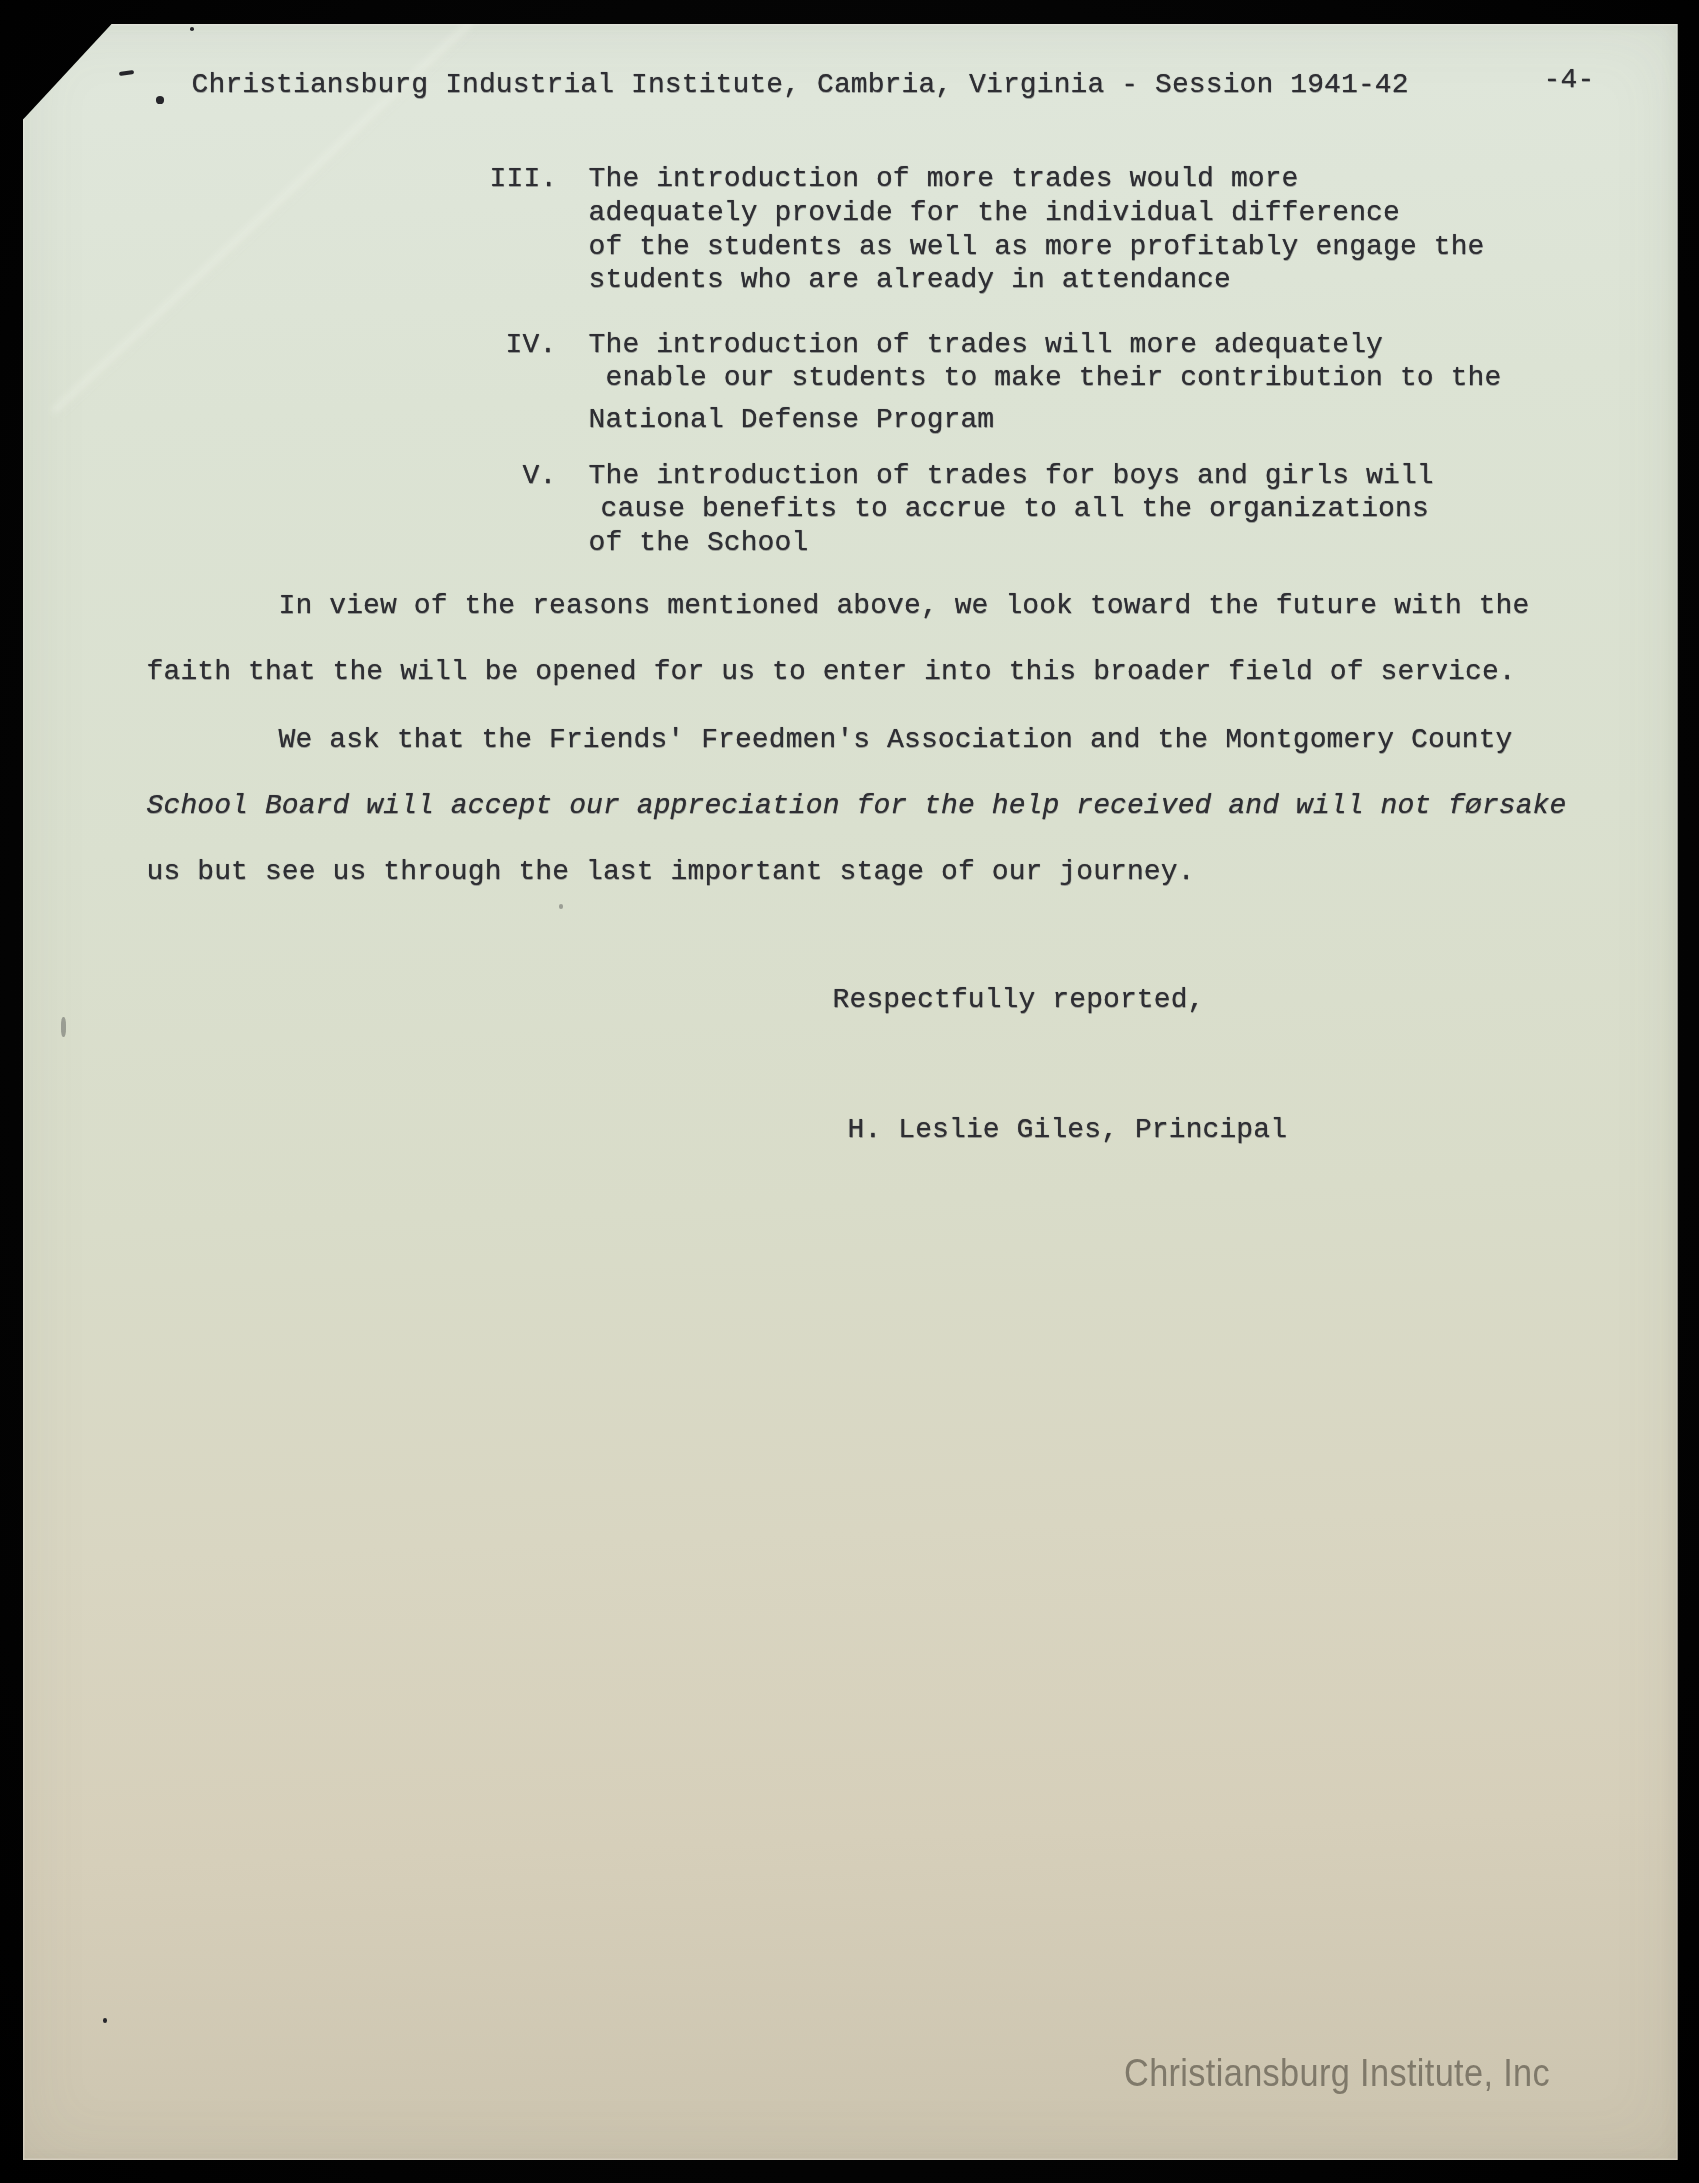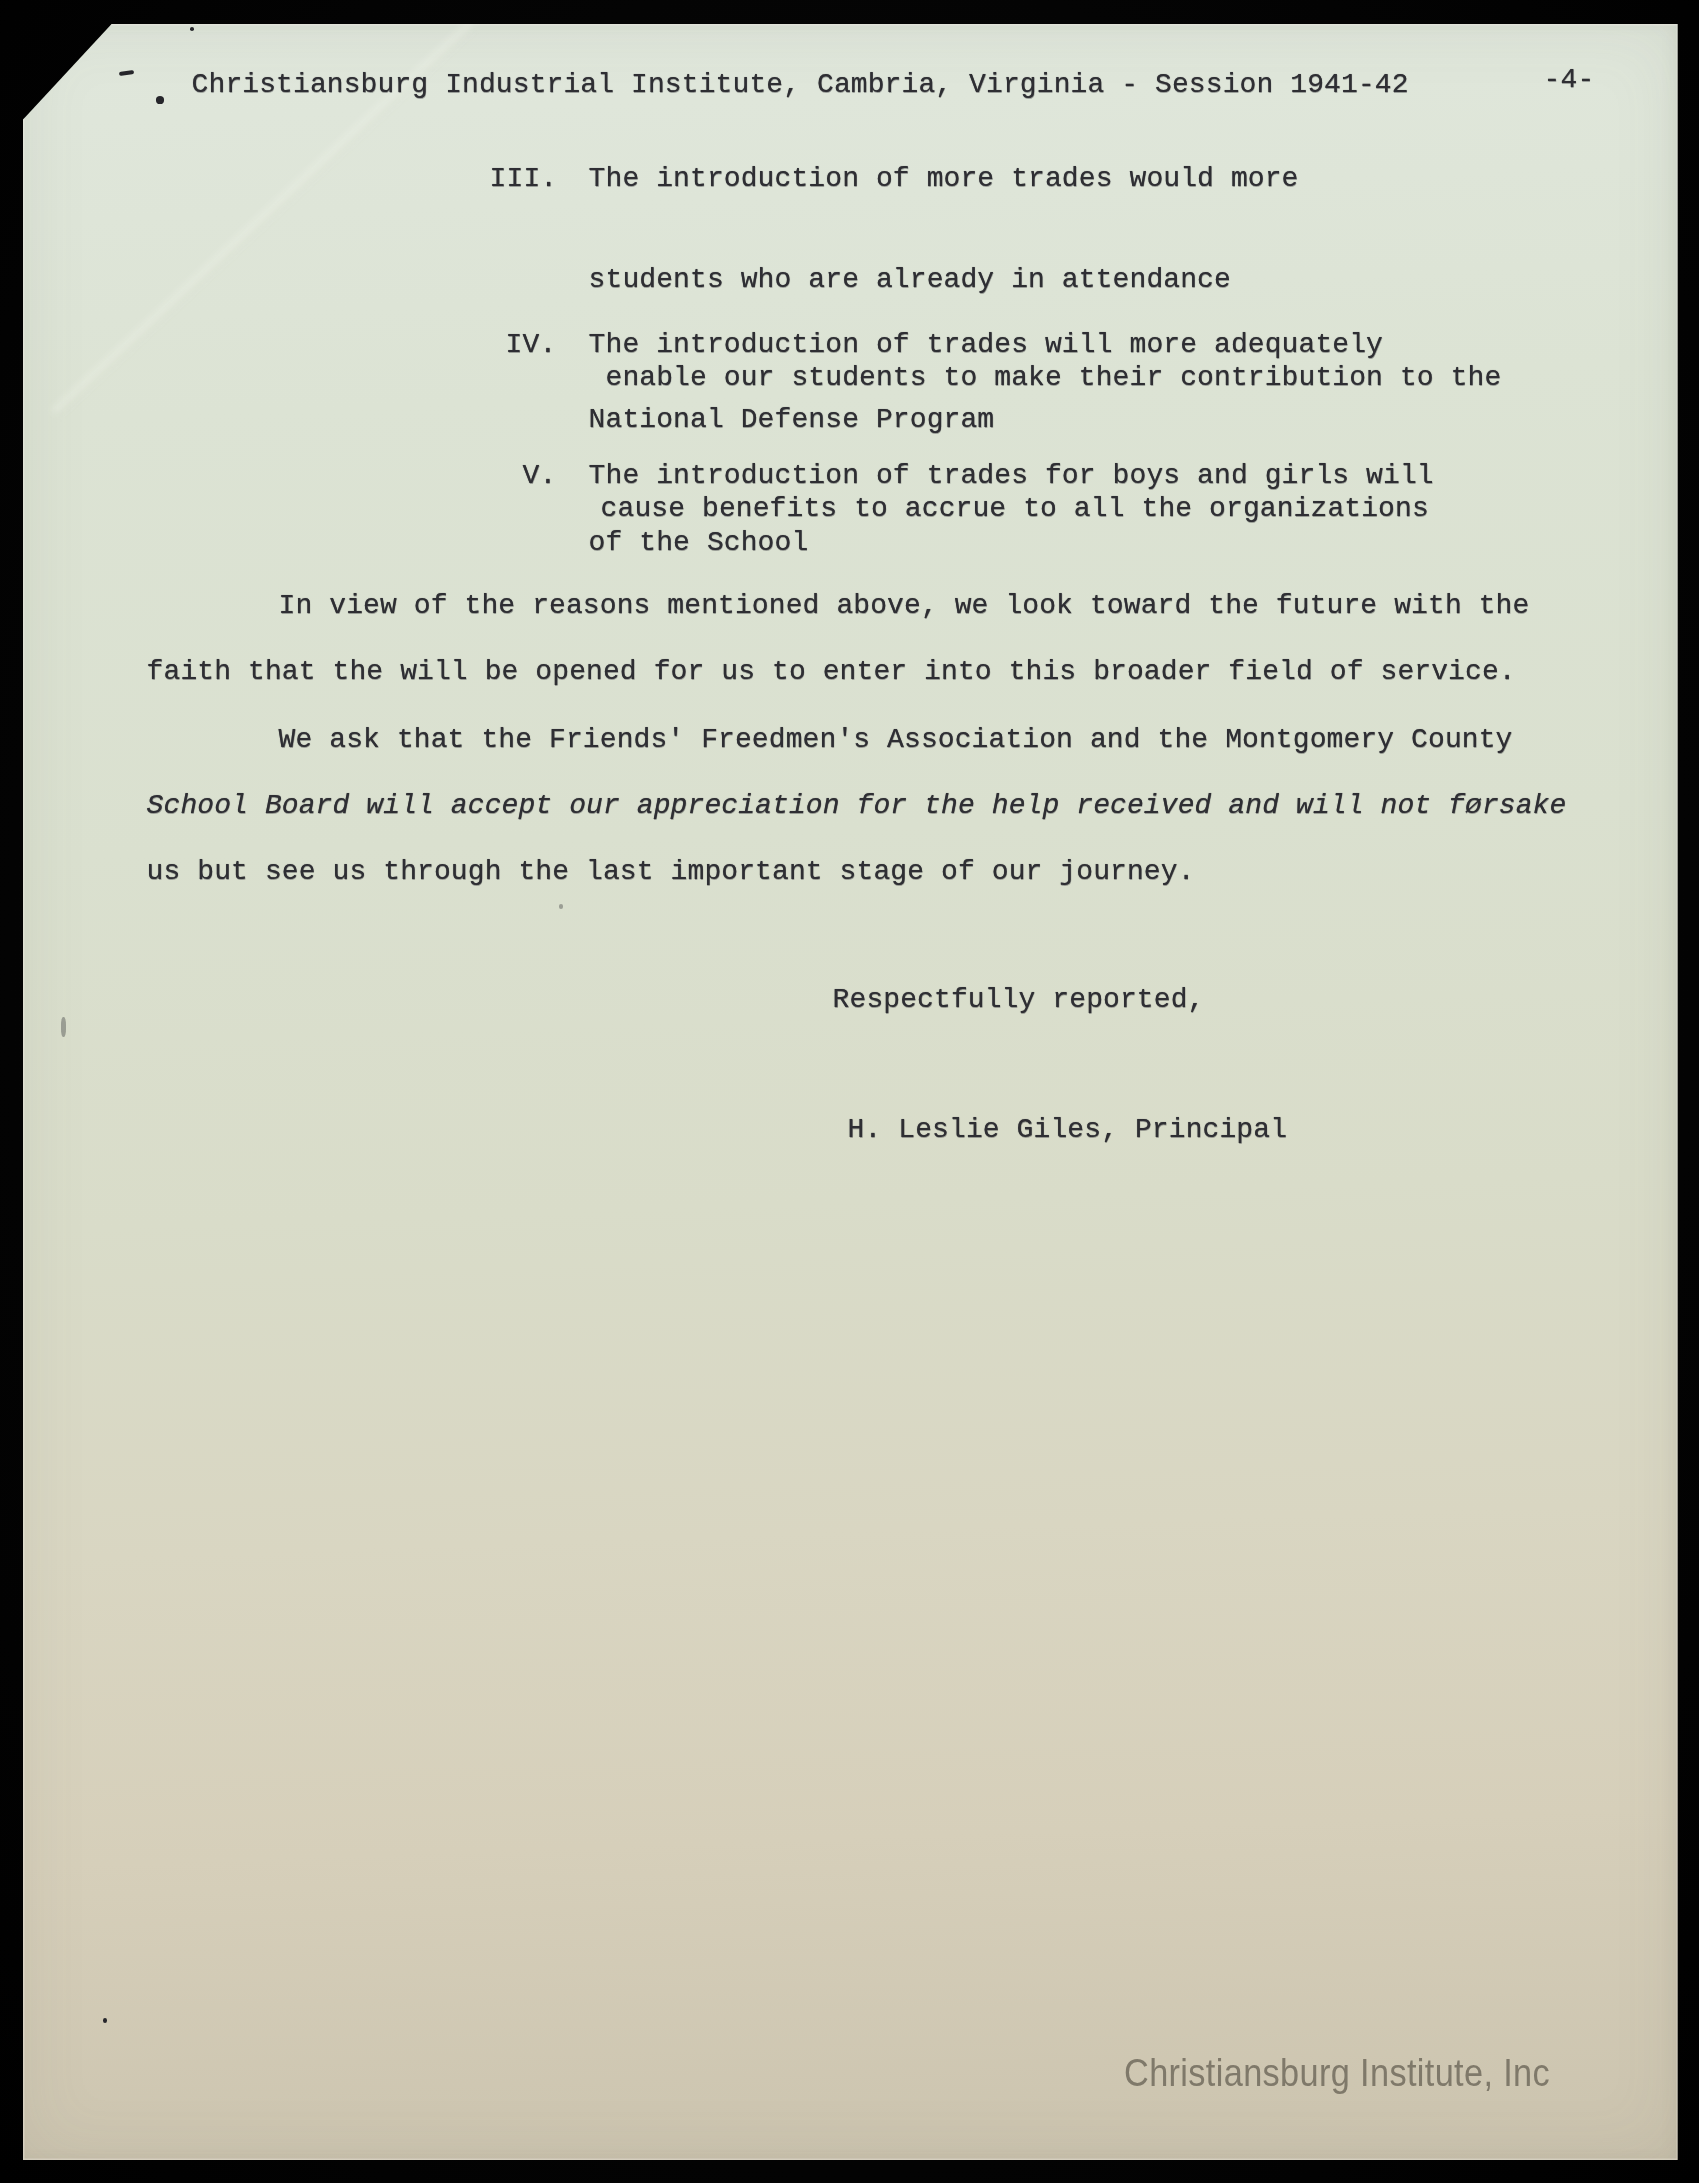--- a/index.html
+++ b/index.html
@@ -87,20 +87,22 @@
   <div class="speck" style="left:167px;top:3px;width:4.5px;height:3.8px;"></div>
   <div class="speck faint" style="left:38px;top:993px;width:5.3px;height:19.6px;border-radius:40%;"></div>
   <div class="speck" style="left:80px;top:1994px;width:4.5px;height:5.3px;"></div>
   <div class="speck faint" style="left:536px;top:880px;width:4.5px;height:4.5px;"></div>
 
   <div class="typed" style="left:169px;top:44px;">Christiansburg Industrial Institute, Cambria, Virginia - Session 1941-42</div>
   <div class="typed" style="left:1521px;top:39px;">-4-</div>
 
   <div class="typed" style="left:467px;top:138px;">III.</div>
   <div class="typed" style="left:566px;top:138px;">The introduction of more trades would more</div>
+  <div class="typed" style="left:566px;top:172px;">adequately provide for the individual difference</div>
+  <div class="typed" style="left:566px;top:206px;">of the students as well as more profitably engage the</div>
   <div class="typed" style="left:566px;top:239px;">students who are already in attendance</div>
 
   <div class="typed" style="left:483px;top:304px;">IV.</div>
   <div class="typed" style="left:566px;top:304px;">The introduction of trades will more adequately</div>
   <div class="typed" style="left:566px;top:337px;"> enable our students to make their contribution to the</div>
   <div class="typed" style="left:566px;top:371px;margin-top:8px;">National Defense Program</div>
 
   <div class="typed" style="left:500px;top:435px;">V.</div>
   <div class="typed" style="left:566px;top:435px;">The introduction of trades for boys and girls will</div>
   <div class="typed" style="left:566px;top:468px;margin-left:12px;">cause benefits to accrue to all the organizations</div>

